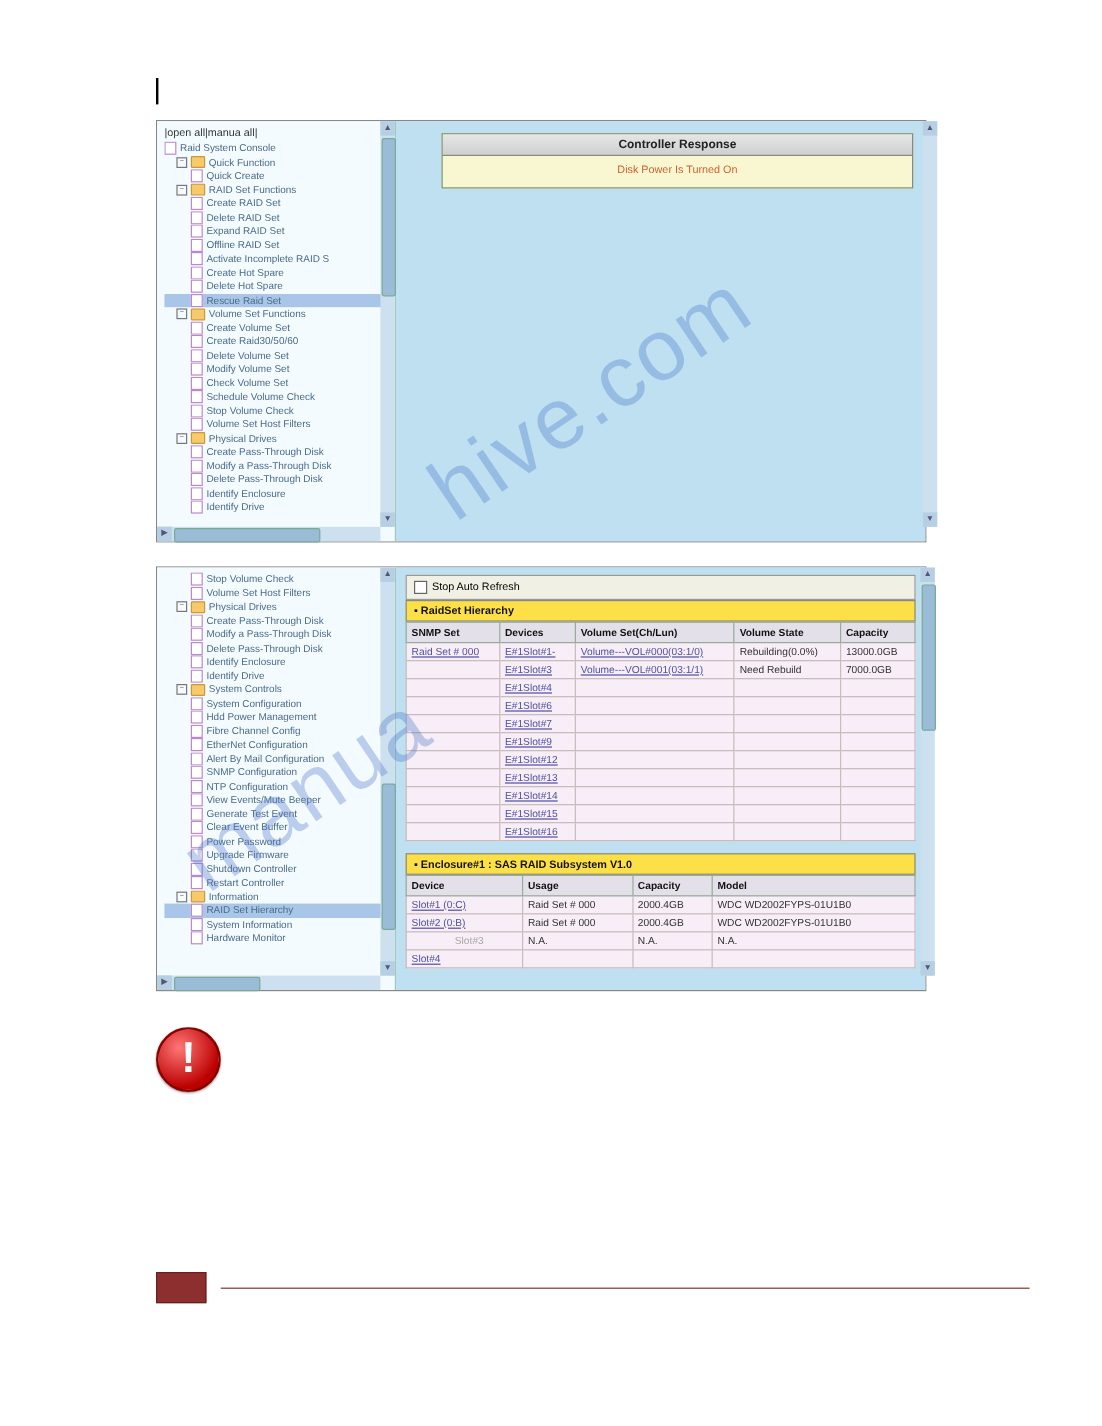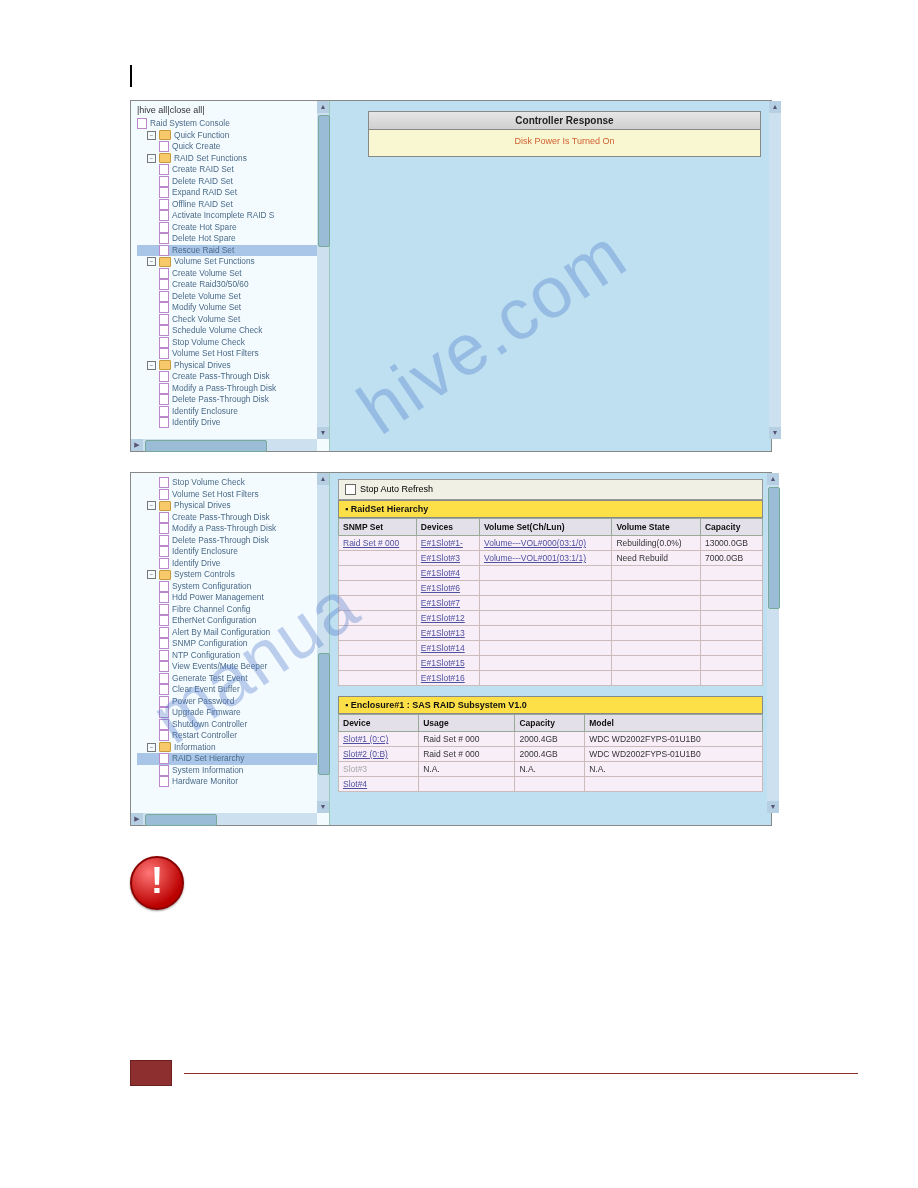--- a/index.html
+++ b/index.html
@@ -118,21 +118,21 @@
     color: #111;
   }
   .tbl td {
     background: #f7eef7;
     border: 1px solid #cbb;
     padding: 2px 4px;
     color: #333;
   }
   .lnk { color: #5050a0; text-decoration: underline; }
   .red { color: #c03030; }
-  .gray-cell { color: #a8a8a8; }
+  .gray-cell { color: #a8a8a8; margin-left: 36px; }
   .checkbox-row {
     font-size: 9px;
     padding: 4px 6px;
     background: #f0f0e4;
     border: 1px solid #999;
   }
   .cbox { width: 9px; height: 9px; border: 1px solid #666; background: #fff; display: inline-block; vertical-align: middle; margin-right: 4px; }
 
   .warn-row {
     display: flex;
@@ -189,21 +189,21 @@
 
 <div class="page">
   <div class="vert-bar"></div>
 
   <div class="watermark wm1">hive.com</div>
   <div class="watermark wm2">manua</div>
 
   <div class="screenshot">
     <div class="ss-body">
       <div class="tree-pane">
-        <div class="tree-top">|hive all|close all|</div>
+        <div class="tree-top">|open all|manua all|</div>
         <div class="tree-line">
             <span class="page-ico"></span>
             <span>Raid System Console</span>
           </div>
         <div id="s1groups">
             <div class="tree-line indent1">
               <span class="tree-box">−</span>
               <span class="folder"></span>
               <span>Quick Function</span>
             </div>
@@ -504,20 +504,27 @@
               <tr>
                 <td></td>
                 <td><span class="lnk">E#1Slot#6</span></td>
                 <td></td>
                 <td class=""></td>
                 <td></td>
               </tr>
               <tr>
                 <td></td>
                 <td><span class="lnk">E#1Slot#7</span></td>
+                <td></td>
+                <td class=""></td>
+                <td></td>
+              </tr>
+              <tr>
+                <td></td>
+                <td><span class="lnk">E#1Slot#9</span></td>
                 <td></td>
                 <td class=""></td>
                 <td></td>
               </tr>
               <tr>
                 <td></td>
                 <td><span class="lnk">E#1Slot#12</span></td>
                 <td></td>
                 <td class=""></td>
                 <td></td>

